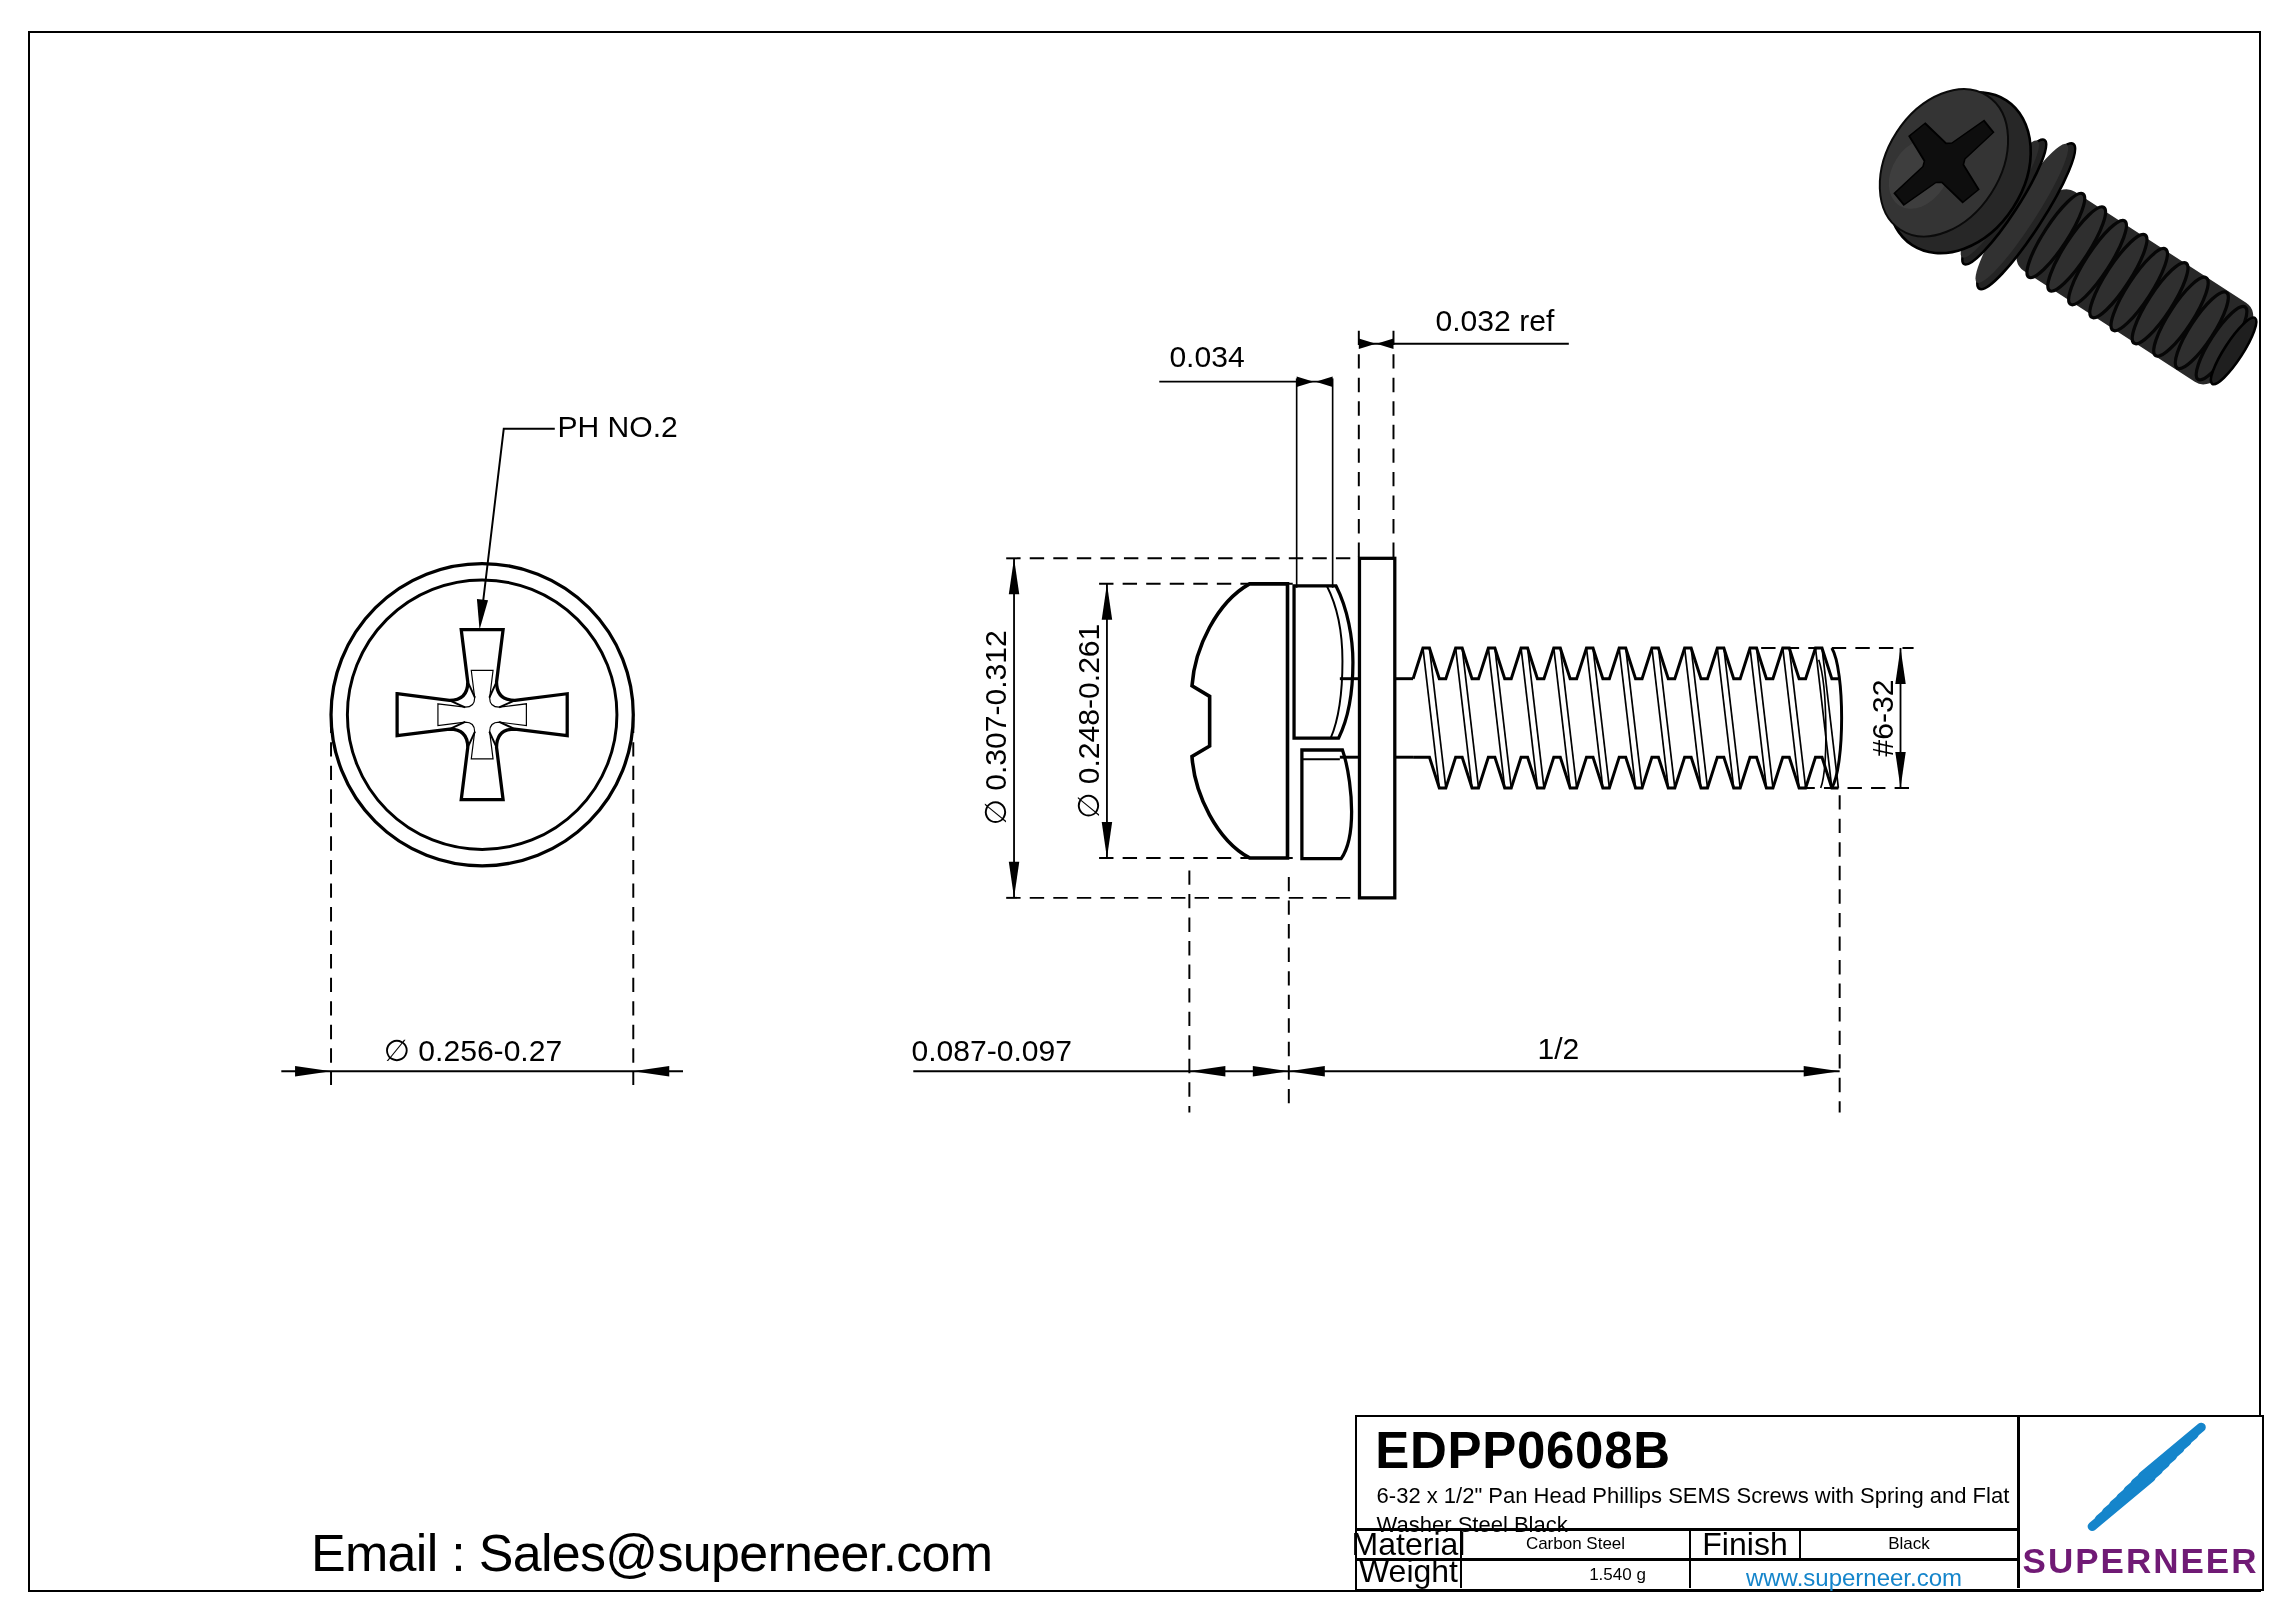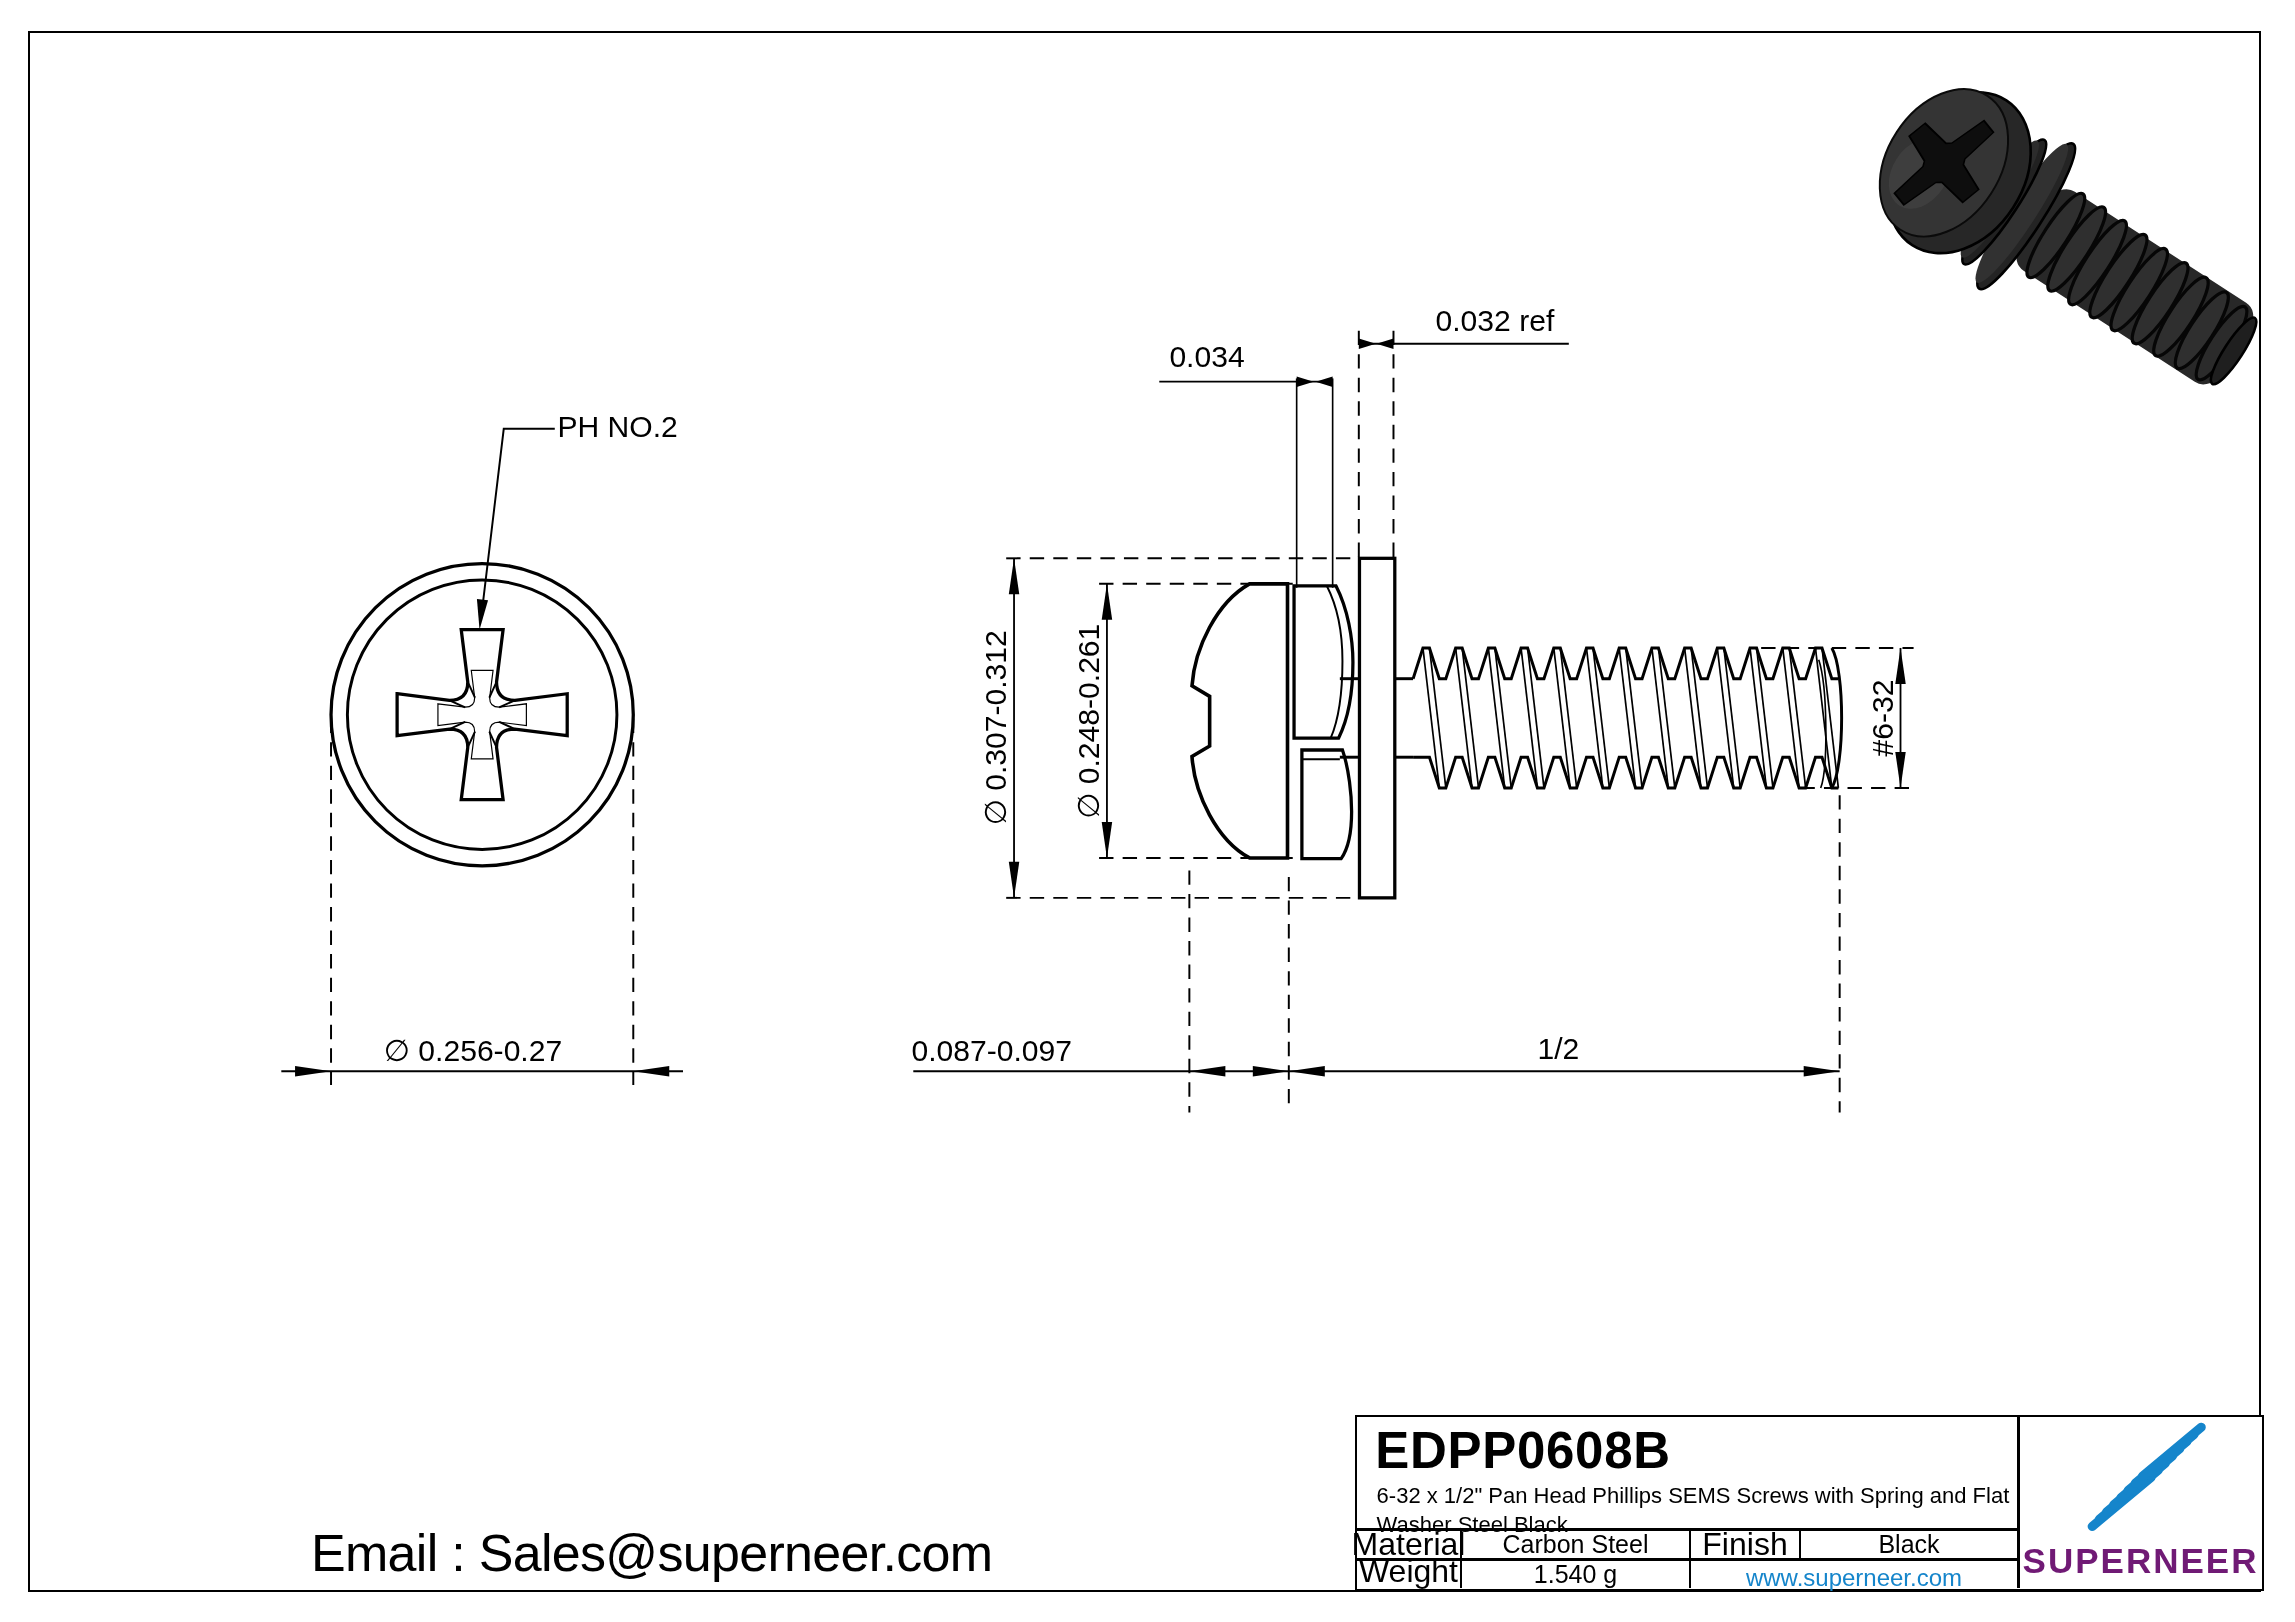--- a/index.html
+++ b/index.html
@@ -11,21 +11,21 @@
   .frame{position:absolute;left:27.5px;top:31px;width:2233px;height:1561px;border:2.6px solid #000;box-sizing:border-box;}
   svg text{font-family:"Liberation Sans","DejaVu Sans",sans-serif;}
   .dimtxt{font-size:46px;fill:#000;}
   
   .tb{position:absolute;left:1355px;top:1415px;width:909px;height:176px;border:2.6px solid #000;box-sizing:border-box;background:#fff;}
   .tb .ln{position:absolute;background:#000;}
   .tb-part{position:absolute;left:18.3px;top:3.9px;font-size:51px;font-weight:bold;letter-spacing:0.7px;white-space:nowrap;}
   .tb-desc{position:absolute;left:19.6px;top:64px;width:638px;font-size:22px;line-height:29px;}
   .cell{position:absolute;display:flex;align-items:center;justify-content:center;white-space:nowrap;}
   .lbl{font-size:32px;}
-  .val{font-size:25px;}
+  .val{font-size:17px;}
   .link{font-size:24px;color:#1585cb;}
   .brand-wrap{position:absolute;left:663px;top:0;width:241px;height:171px;}
   .brand-txt{position:absolute;left:0;top:124px;width:100%;text-align:center;font-size:35px;font-weight:bold;letter-spacing:2px;color:#701a75;}
   
   .email{position:absolute;left:267px;top:1523px;font-size:52px;letter-spacing:-0.7px;margin-left:44px;}
 </style>
 </head>
 <body>
 
 <div class="page">
@@ -214,21 +214,21 @@
 
     <div class="tb-part">EDPP0608B</div>
     <div class="tb-desc">6-32 x 1/2" Pan Head Phillips SEMS Screws with Spring and Flat Washer Steel Black</div>
 
     <div class="cell lbl" style="left:0;top:113px;width:103px;height:28px;">Material</div>
     <div class="cell val" style="left:105px;top:113px;width:227px;height:28px;">Carbon Steel</div>
     <div class="cell lbl" style="left:334px;top:113px;width:108px;height:28px;">Finish</div>
     <div class="cell val" style="left:444px;top:113px;width:216px;height:28px;">Black</div>
 
     <div class="cell lbl" style="left:0;top:144px;width:103px;height:21px;">Weight</div>
-    <div class="cell val" style="left:105px;top:144px;width:227px;height:27px;">1.540 g</div>
+    <div class="cell val" style="left:105px;top:144px;width:227px;height:27px;padding-left:42px;">1.540 g</div>
     <div class="cell link" style="left:334px;top:144px;width:326px;height:33px;">www.superneer.com</div>
 
     <div class="brand-wrap">
       <svg width="241" height="124" viewBox="0 0 368 190" style="position:absolute;left:0;top:5.2px;">
         <g stroke="#1585cb" stroke-width="14" stroke-linecap="round">
           <line x1="110" y1="160" x2="200" y2="85"></line>
           <line x1="121" y1="149" x2="211" y2="74"></line>
           <line x1="132" y1="138" x2="222" y2="63"></line>
           <line x1="143" y1="127" x2="233" y2="52"></line>
           <line x1="154" y1="116" x2="244" y2="41"></line>

